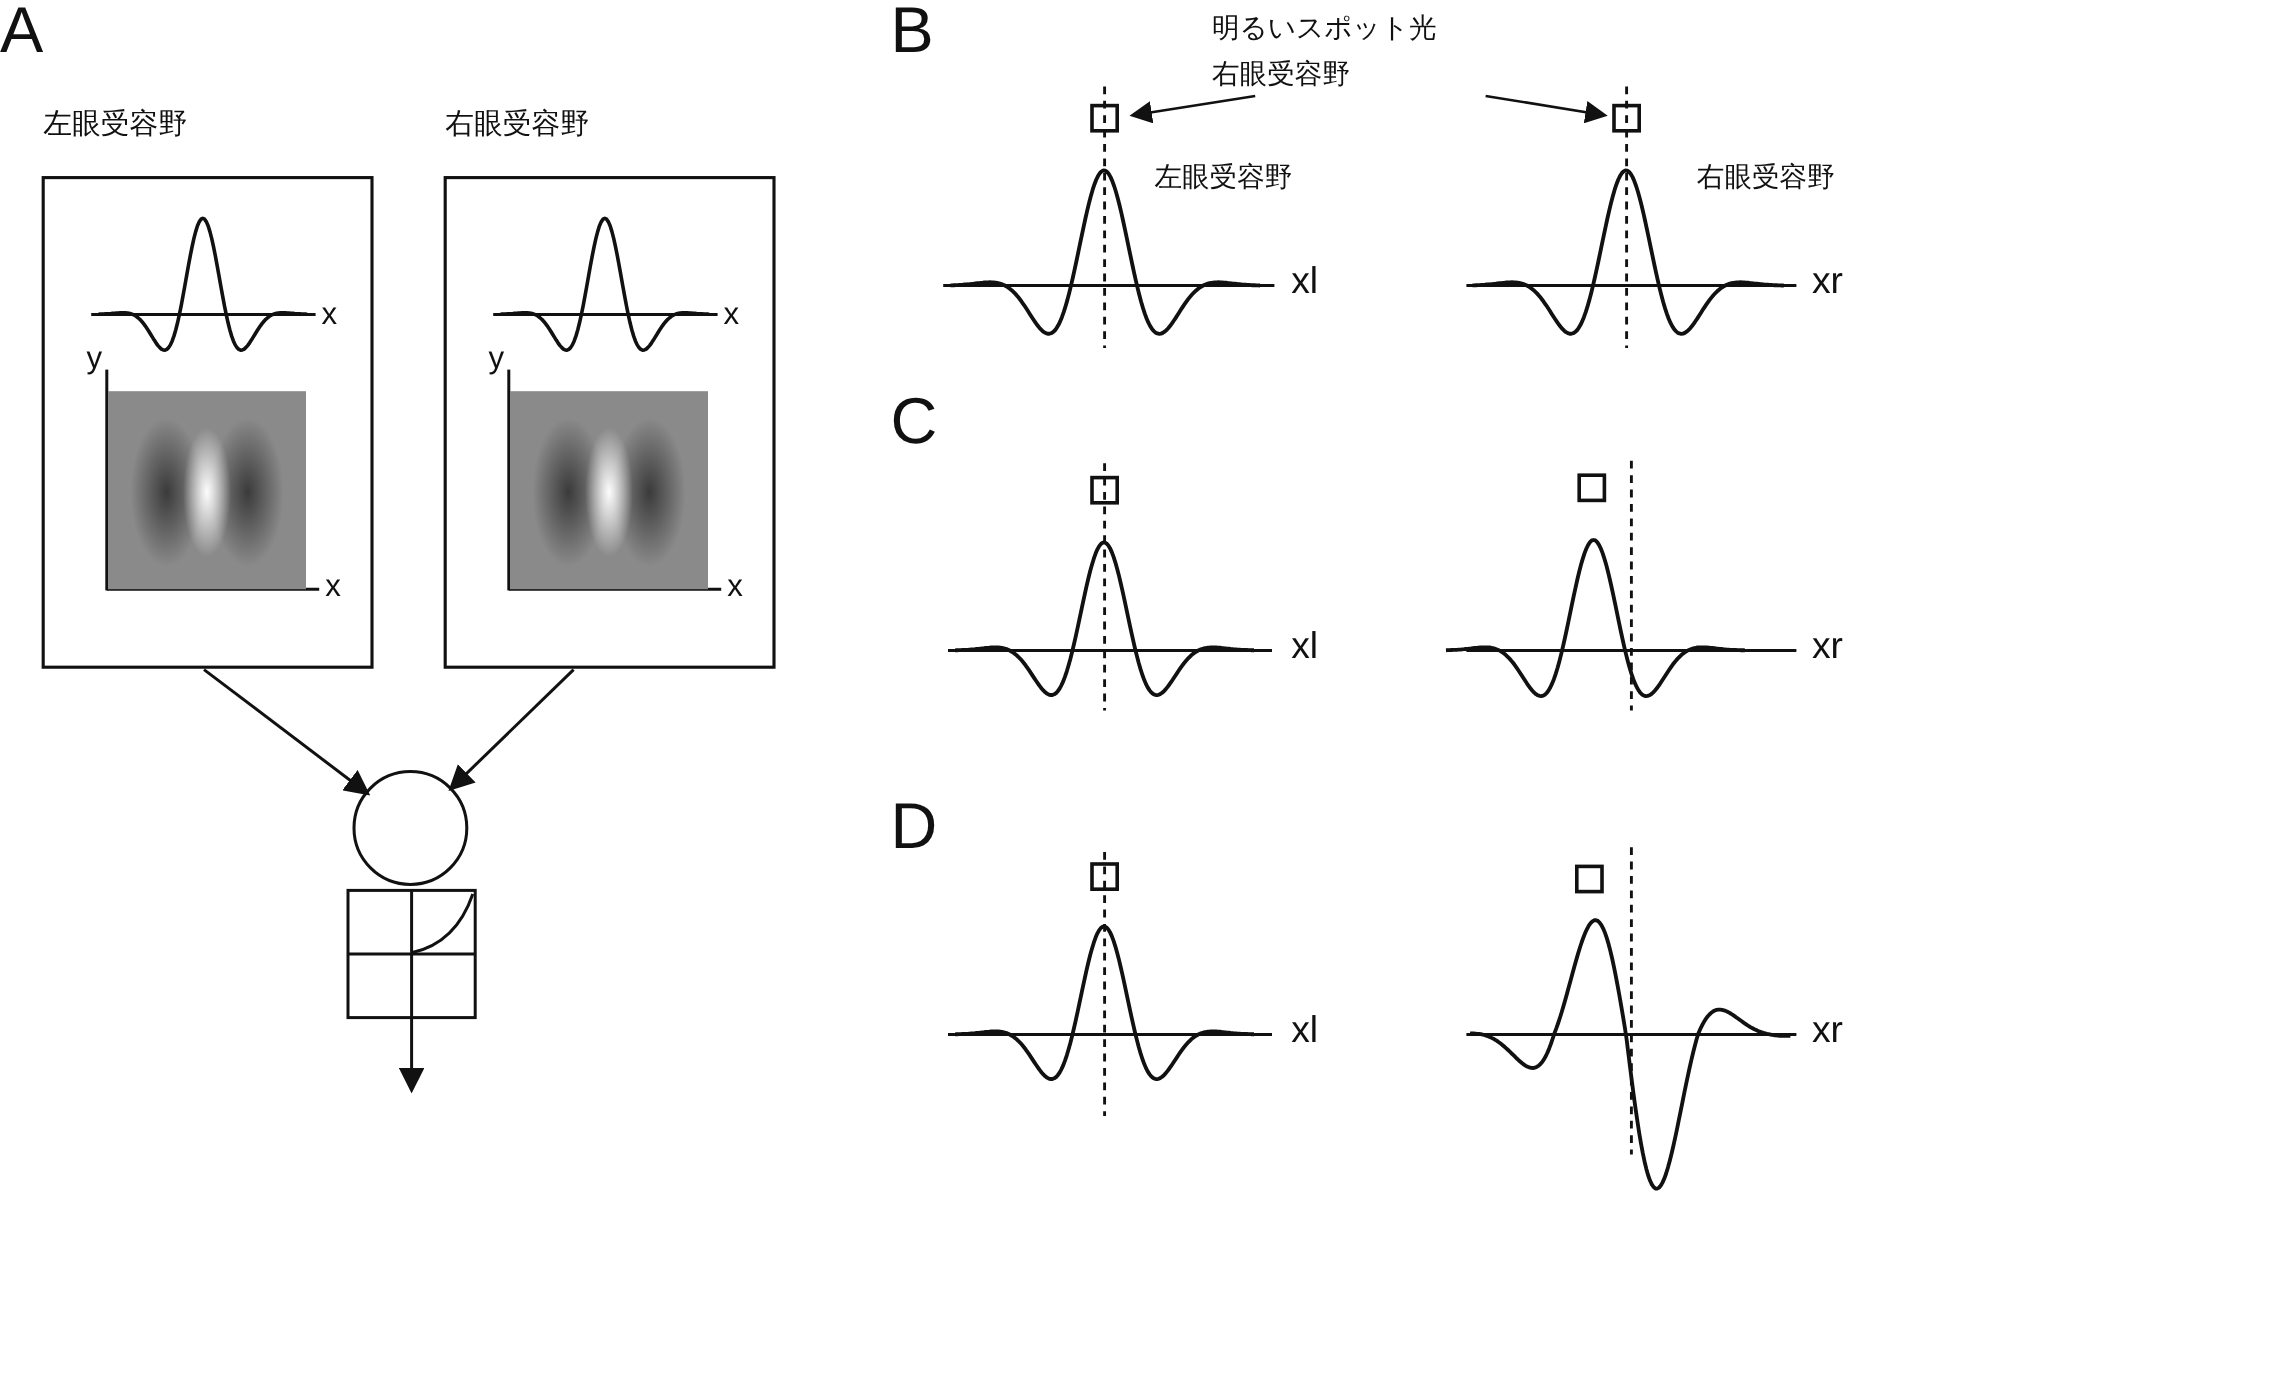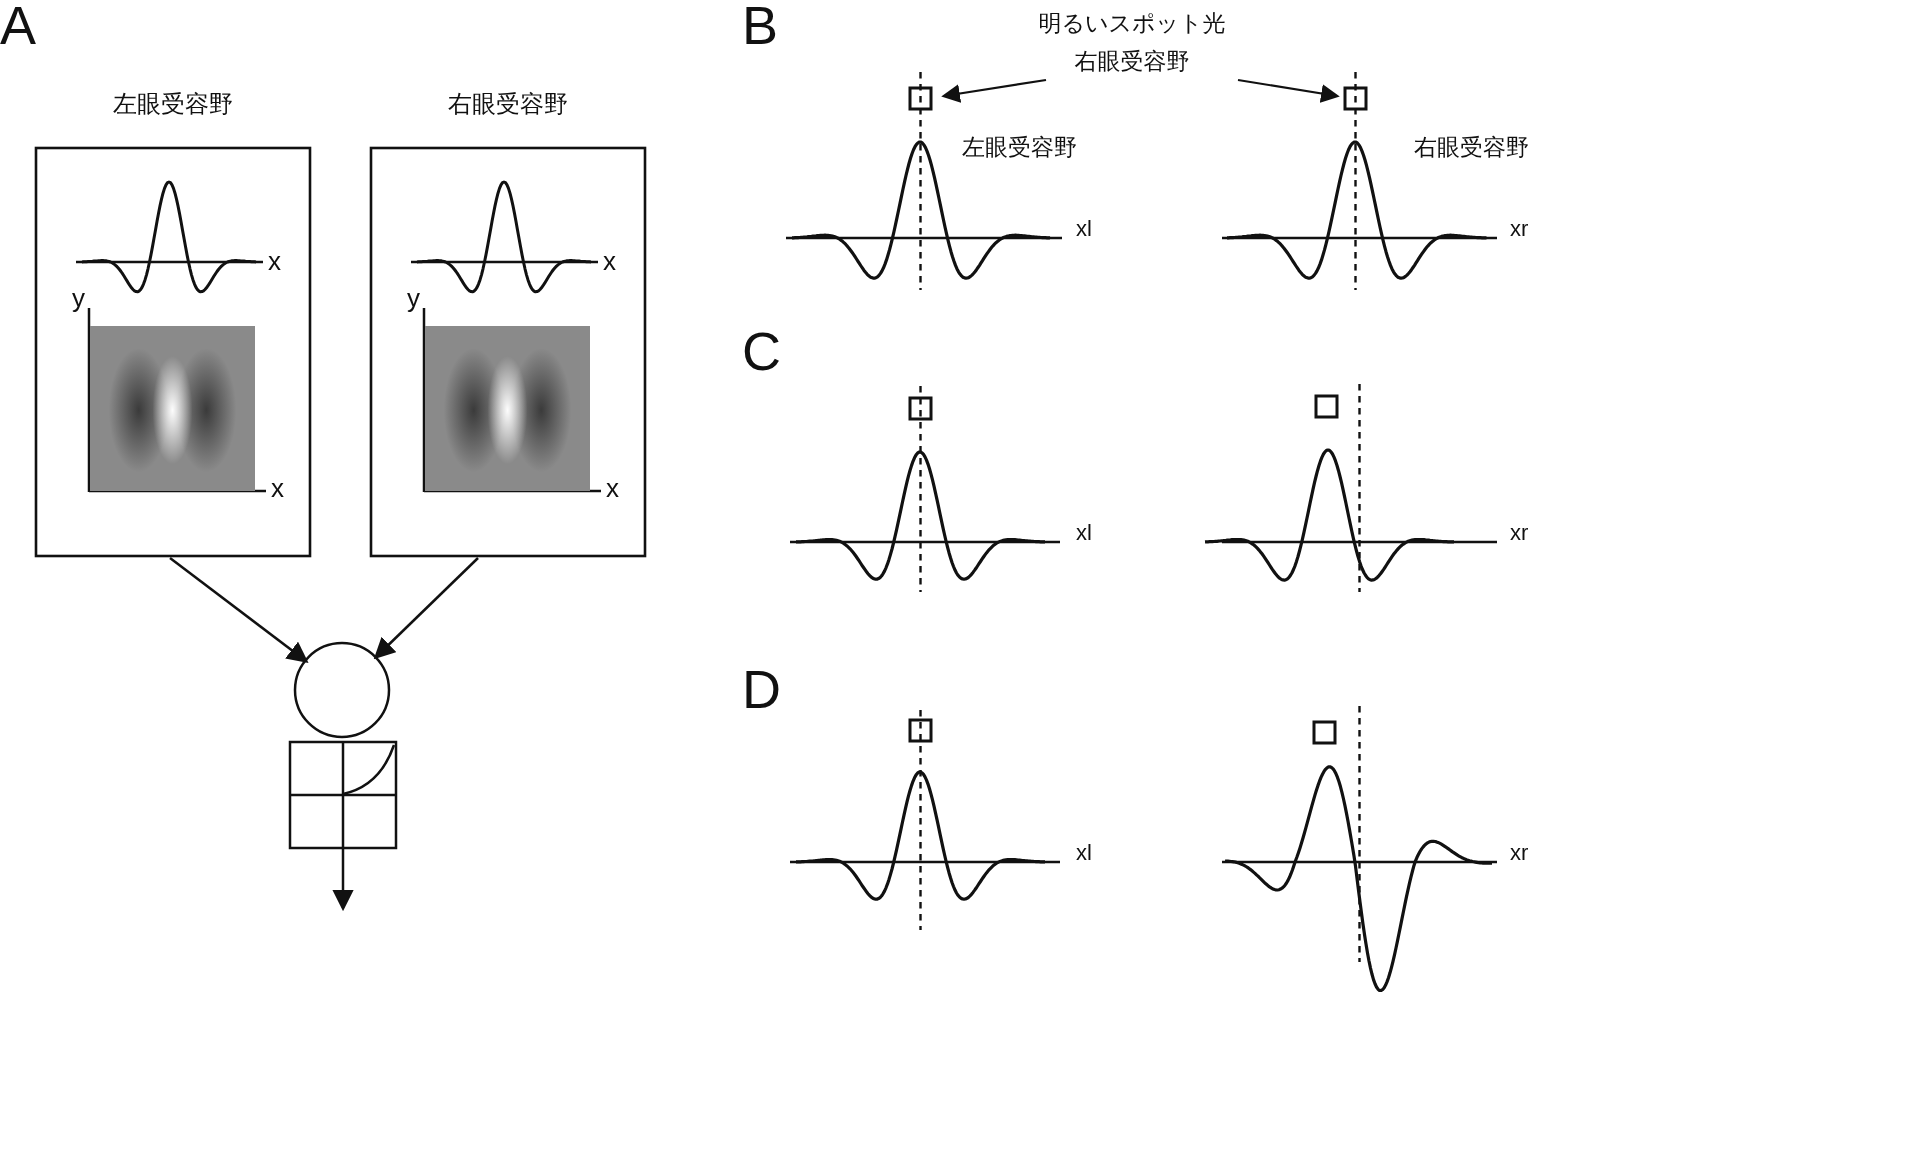--- a/index.html
+++ b/index.html
@@ -4,25 +4,25 @@
 <style>
   html,body{margin:0;padding:0;background:#fff;}
   .canvas{
     position:relative;width:1909px;height:1166px;background:#ffffff;
     font-family:"Liberation Sans","DejaVu Sans",sans-serif;color:#111;
     overflow:hidden;
   }
   .art{position:absolute;left:0;top:0;}
   .t{position:absolute;white-space:nowrap;line-height:1.15;color:#111;}
   .s54{font-size:54px;}
-  .s31{font-size:22px;}
+  .s31{font-size:31px;}
   .s26{font-size:26px;}
   .s24{font-size:24px;}
   .s23{font-size:23px;}
-  .ctr{text-align:center;}
+  .ctr{}
   .ln{stroke:#111;stroke-width:2.5;fill:none;stroke-linecap:butt;}
   .box{stroke:#111;stroke-width:2.6;fill:none;}
   .crv{stroke:#111;stroke-width:3.2;fill:none;stroke-linejoin:round;}
   .crvA{stroke:#111;stroke-width:3;fill:none;stroke-linejoin:round;}
   .dash{stroke:#111;stroke-width:2.4;fill:none;stroke-dasharray:6.5 5.5;}
   .sq{fill:#ffffff;stroke:#111;stroke-width:3;}
   .arr{stroke:#111;stroke-width:2.5;fill:none;}
   .patch{
     position:absolute;width:165px;height:165px;
     background-color:#8a8a8a;

